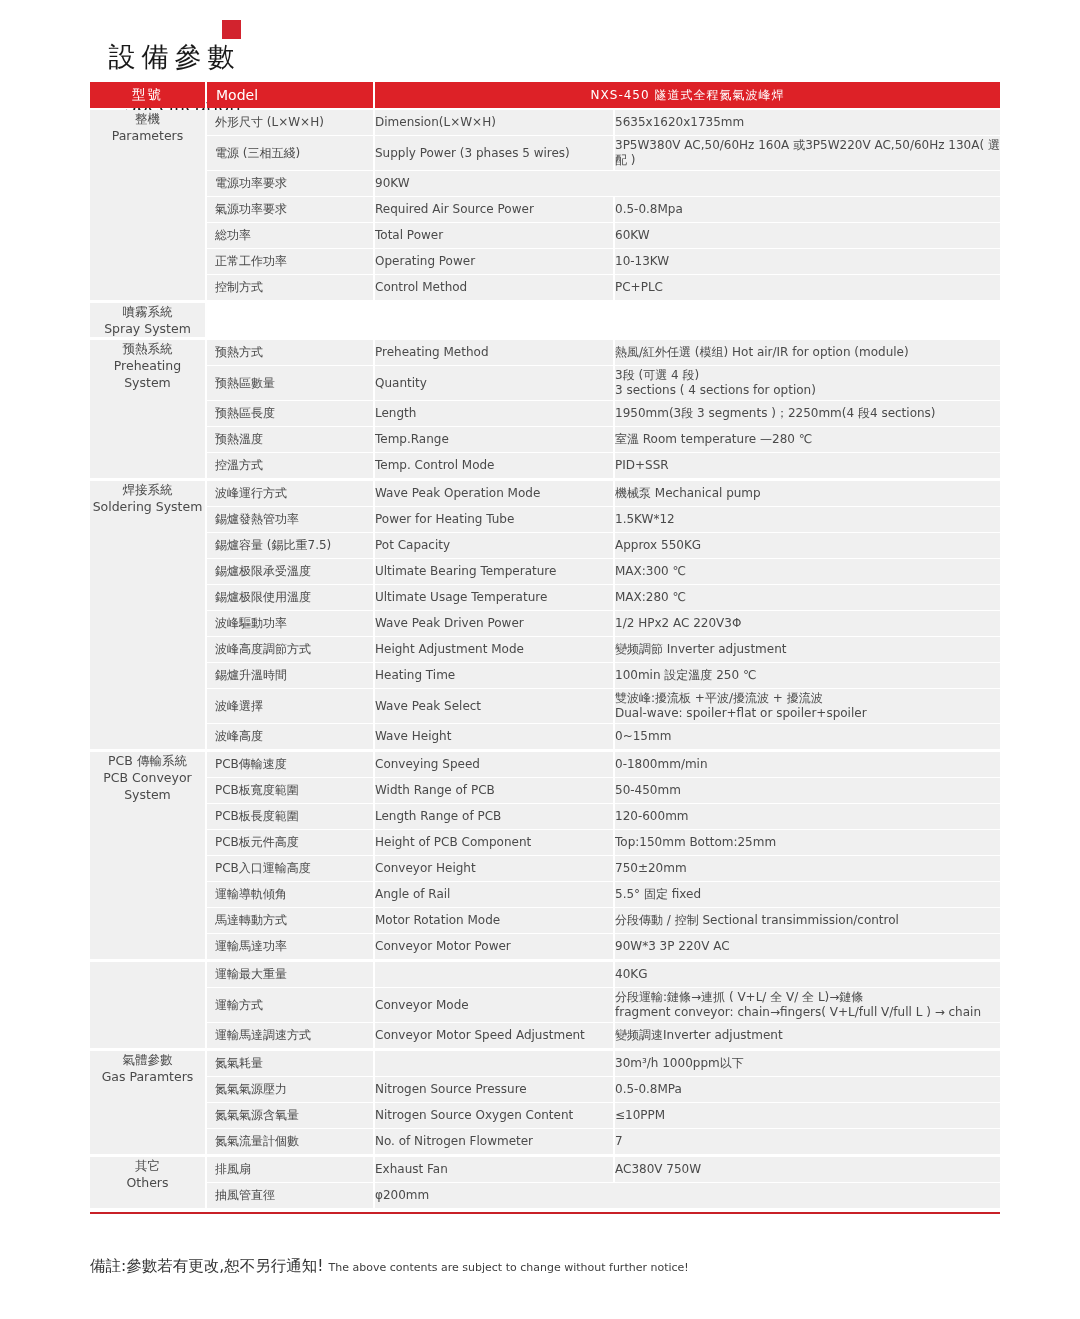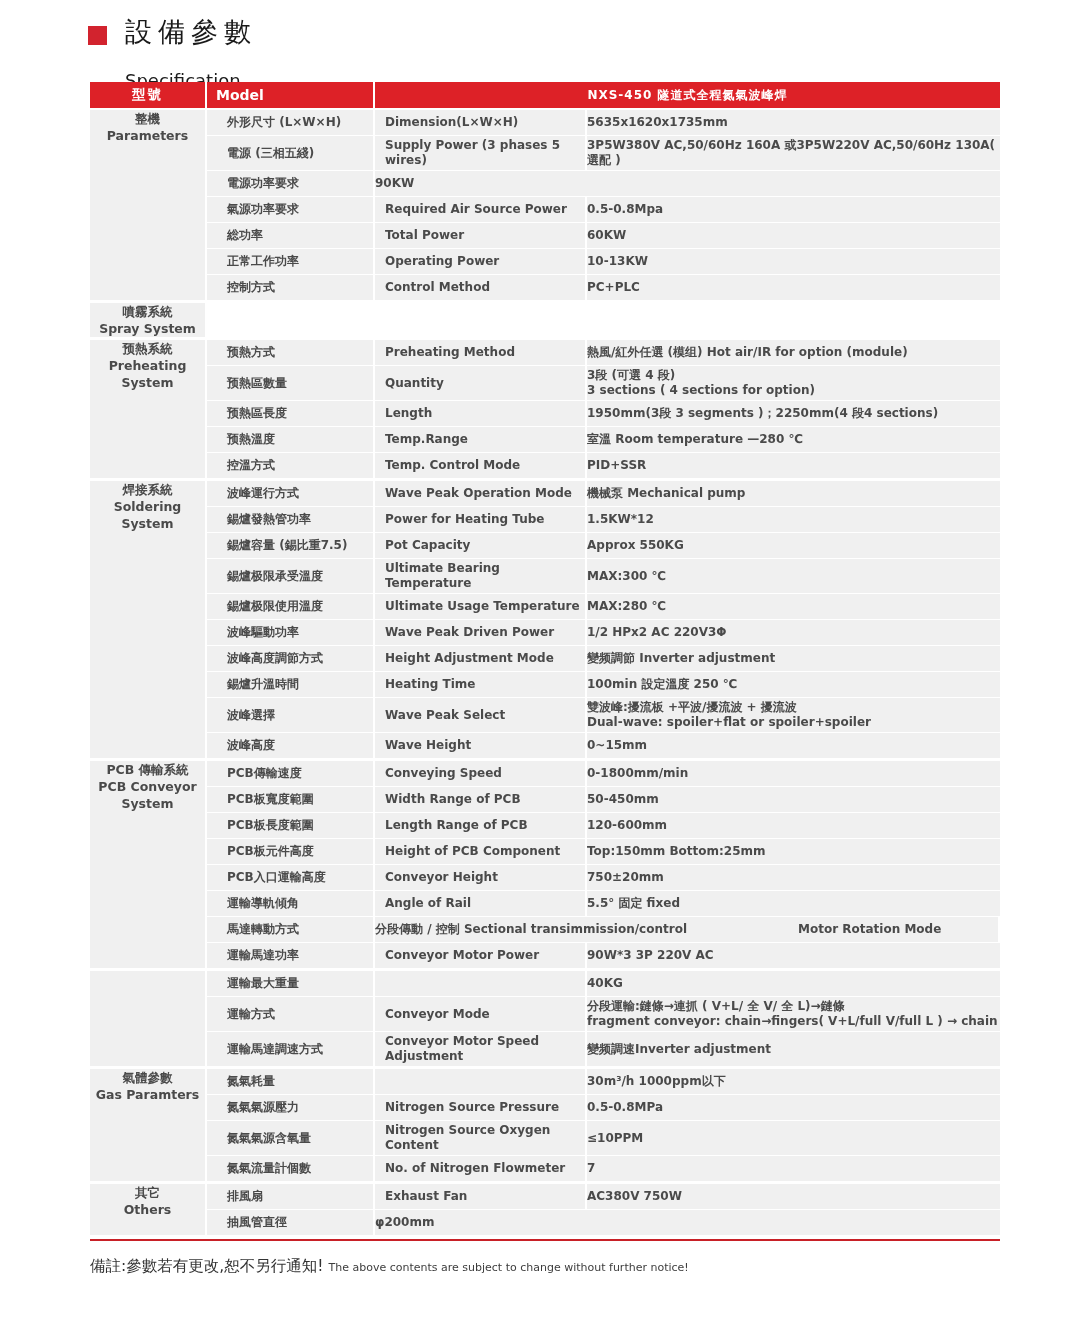--- a/index.html
+++ b/index.html
@@ -6,45 +6,45 @@
   html,body { background:#ffffff; }
   body {
     width:1080px; height:1319px; position:relative;
     font-family:"DejaVu Sans","Liberation Sans",sans-serif;
     color:#454545;
   }
   .page { position:absolute; left:0; top:0; width:1080px; height:1319px; }
 
   
   .title-wrap { position:absolute; left:88px; top:14px; }
-  .title-row { display:flex; align-items:center; }
+  .title-row { display:flex; align-items:flex-end;flex-direction:column; }
   .red-square { width:19px; height:19px; background:var(--bullet-red,#d2232e); margin-top:6px; }
   .title-zh { font-size:27px; letter-spacing:6px; color:#191919; font-weight:500; margin-left:18px; }
   .title-en { font-size:18px; color:#1c1c1c; margin-left:37px; margin-top:20px; }
 
   
-  .spec-table { position:absolute; left:90px; top:82px; width:910px;font-weight:bold; }
+  .spec-table { position:absolute; left:90px; top:82px; width:910px; }
   .thead { display:flex; height:26px; margin-bottom:2px; }
   .thead .hc { background:var(--red,#dd2127); color:#fff; display:flex; align-items:center; }
   .hc1 { width:115px; margin-right:2px; justify-content:center; font-size:13.5px; letter-spacing:2px; }
   .hc2 { width:166px; margin-right:2px; padding-left:9px; font-size:14px; }
   .hc3 { flex:1; justify-content:center; font-size:12px; letter-spacing:1px; }
 
   .group { display:flex; margin-bottom:3px; }
   .cat-cell {
     width:115px; margin-right:2px; background:var(--cell-bg,#f0f0f0);
     display:flex; flex-direction:column; align-items:center; justify-content:flex-start;
     font-size:12.5px; line-height:17px; text-align:center; color:#4a4a4a;
   }
   .rows { flex:1; display:flex; flex-direction:column; }
   .trow { display:flex; margin-bottom:1px; }
   .trow:last-child { margin-bottom:0; }
   .cell { background:var(--cell-bg,#f0f0f0); display:flex; flex-direction:column; justify-content:center; min-height:25px; padding-top:2px; padding-bottom:2px; }
-  .c-zh { width:166px; margin-right:2px; padding-left:20px; }
-  .c-en { width:210px; margin-right:2px; padding-left:10px; }
+  .c-zh { width:166px; margin-right:2px; padding-left:8px; }
+  .c-en { width:238px; margin-right:2px; }
   .c-val { flex:1; }
   .cell div { font-size:12px; line-height:15px; color:#4a4a4a; }
 
   .bottom-border { height:3px; background:var(--red-dark,#c82027); margin-top:2px; border-top:1px solid #ffffff; }
 
   
   .footer { position:absolute; left:90px; top:1256px; white-space:nowrap; }
   .footer .zh { font-size:15.5px; color:#333; }
   .footer .en { font-size:11px; color:#3d3d3d; }
 </style>
@@ -409,25 +409,25 @@
                 <div>Angle of Rail</div>
               </div>
               <div class="cell c-val">
                 <div>5.5° 固定 fixed</div>
               </div>
             </div>
             <div class="trow">
               <div class="cell c-zh">
                 <div>馬達轉動方式</div>
               </div>
+              <div class="cell c-en">
+                <div>Motor Rotation Mode</div>
+              </div>
               <div class="cell c-val">
                 <div>分段傳動 / 控制  Sectional transimmission/control</div>
-              </div>
-              <div class="cell c-en">
-                <div>Motor Rotation Mode</div>
               </div>
             </div>
             <div class="trow">
               <div class="cell c-zh">
                 <div>運輸馬達功率</div>
               </div>
               <div class="cell c-en">
                 <div>Conveyor Motor Power</div>
               </div>
               <div class="cell c-val">

